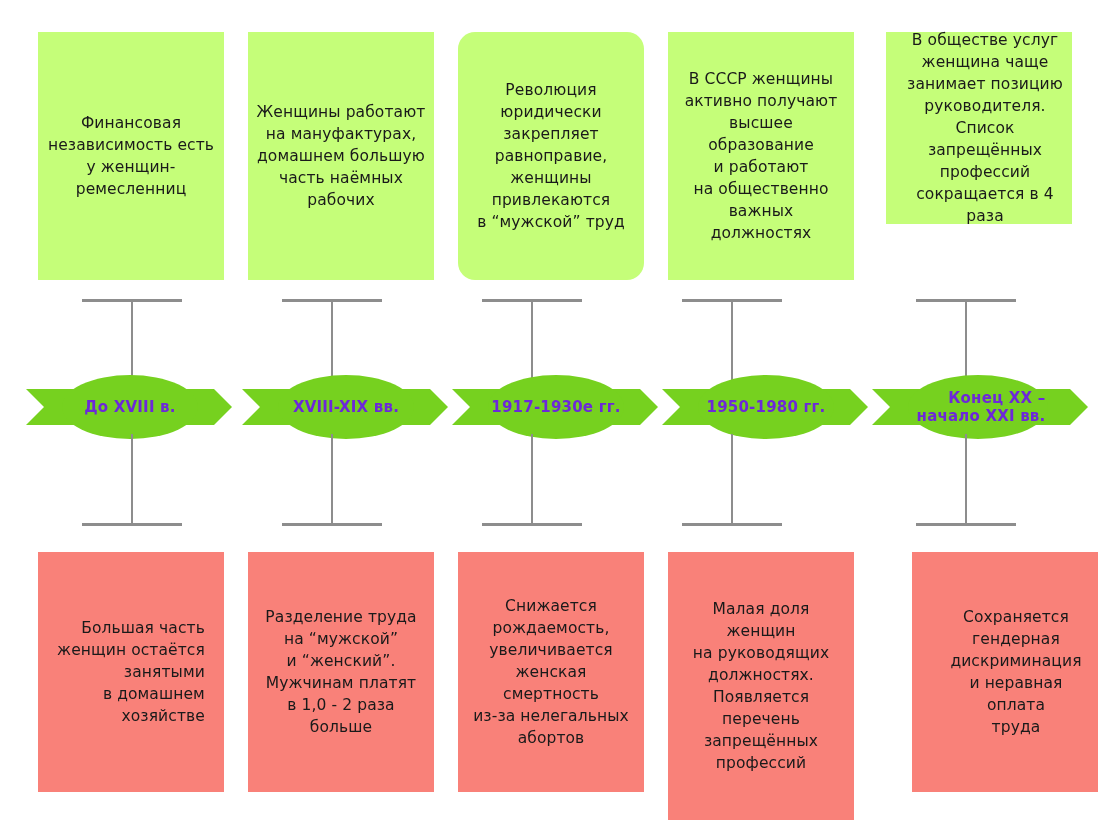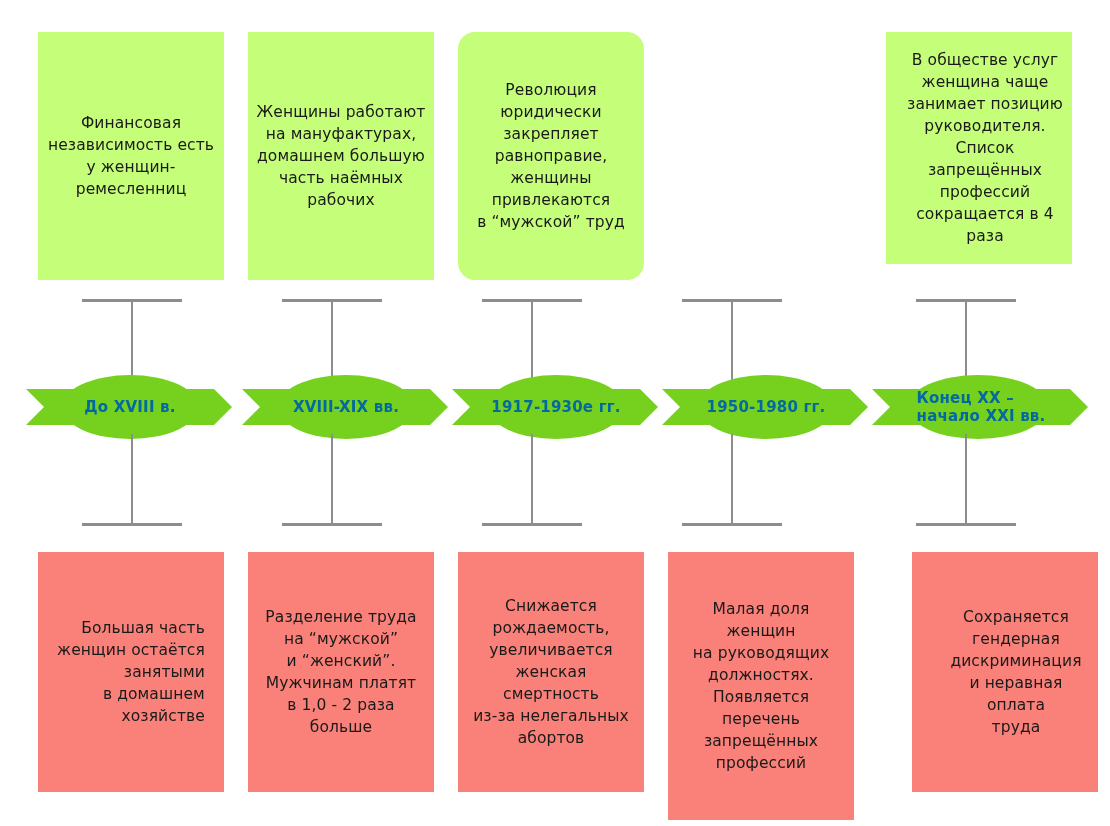--- a/index.html
+++ b/index.html
@@ -83,24 +83,24 @@
   }
   .stage-label {
     position: absolute;
     left: 0;
     top: 0;
     width: 100%;
     height: 100%;
     display: flex;
     align-items: center;
     justify-content: center;
-    text-align: left;
+    text-align: right;
     font-size: 15px;
     font-weight: bold;
-    color: #0369a1;
+    color: #6d28d9;
     line-height: 1.2;
     white-space: pre-line;
     letter-spacing: 0.2px;
     pointer-events: none;
   }
 </style>
 </head>
 <body>
 
 <div id="canvas">
@@ -117,22 +117,28 @@
 рабочих</div>
 
   <div class="card card-top" style="left:458px; top:32px; width:186px; height:248px;border-radius:17px;">Революция
 юридически
 закрепляет
 равноправие,
 женщины
 привлекаются
 в “мужской” труд</div>
 
-
-  <div class="card card-top" style="left:886px; top:32px; width:186px; height:232px;padding-left:20px;">В обществе услуг
+  <div class="card card-top" style="left:668px; top:32px; width:186px; height:248px;">В СССР женщины
+активно получают
+высшее образование
+и работают
+на общественно
+важных должностях</div>
+
+  <div class="card card-top" style="left:886px; top:32px; width:186px; height:192px;padding-left:20px;">В обществе услуг
 женщина чаще
 занимает позицию
 руководителя.
 Список запрещённых
 профессий
 сокращается в 4 раза</div>
 
   <div class="connector top" style="left:82px; top:299px; height:84px;">
     <div class="bar"></div>
     <div class="stem"></div>

